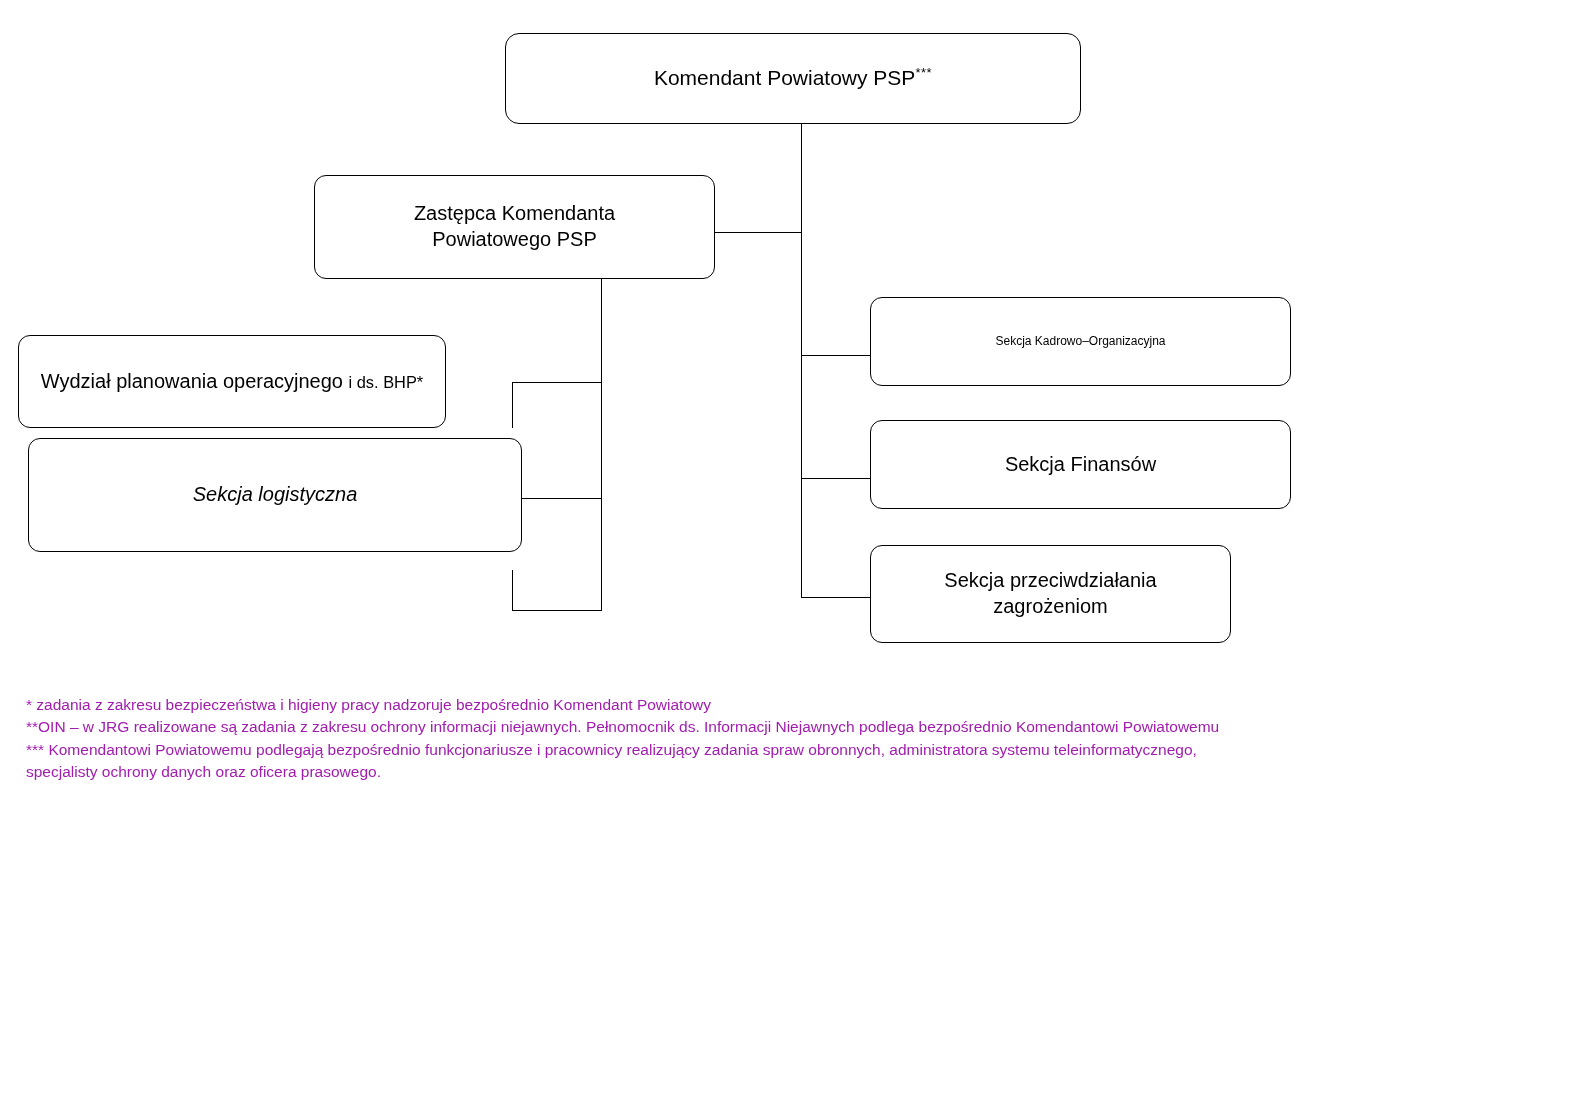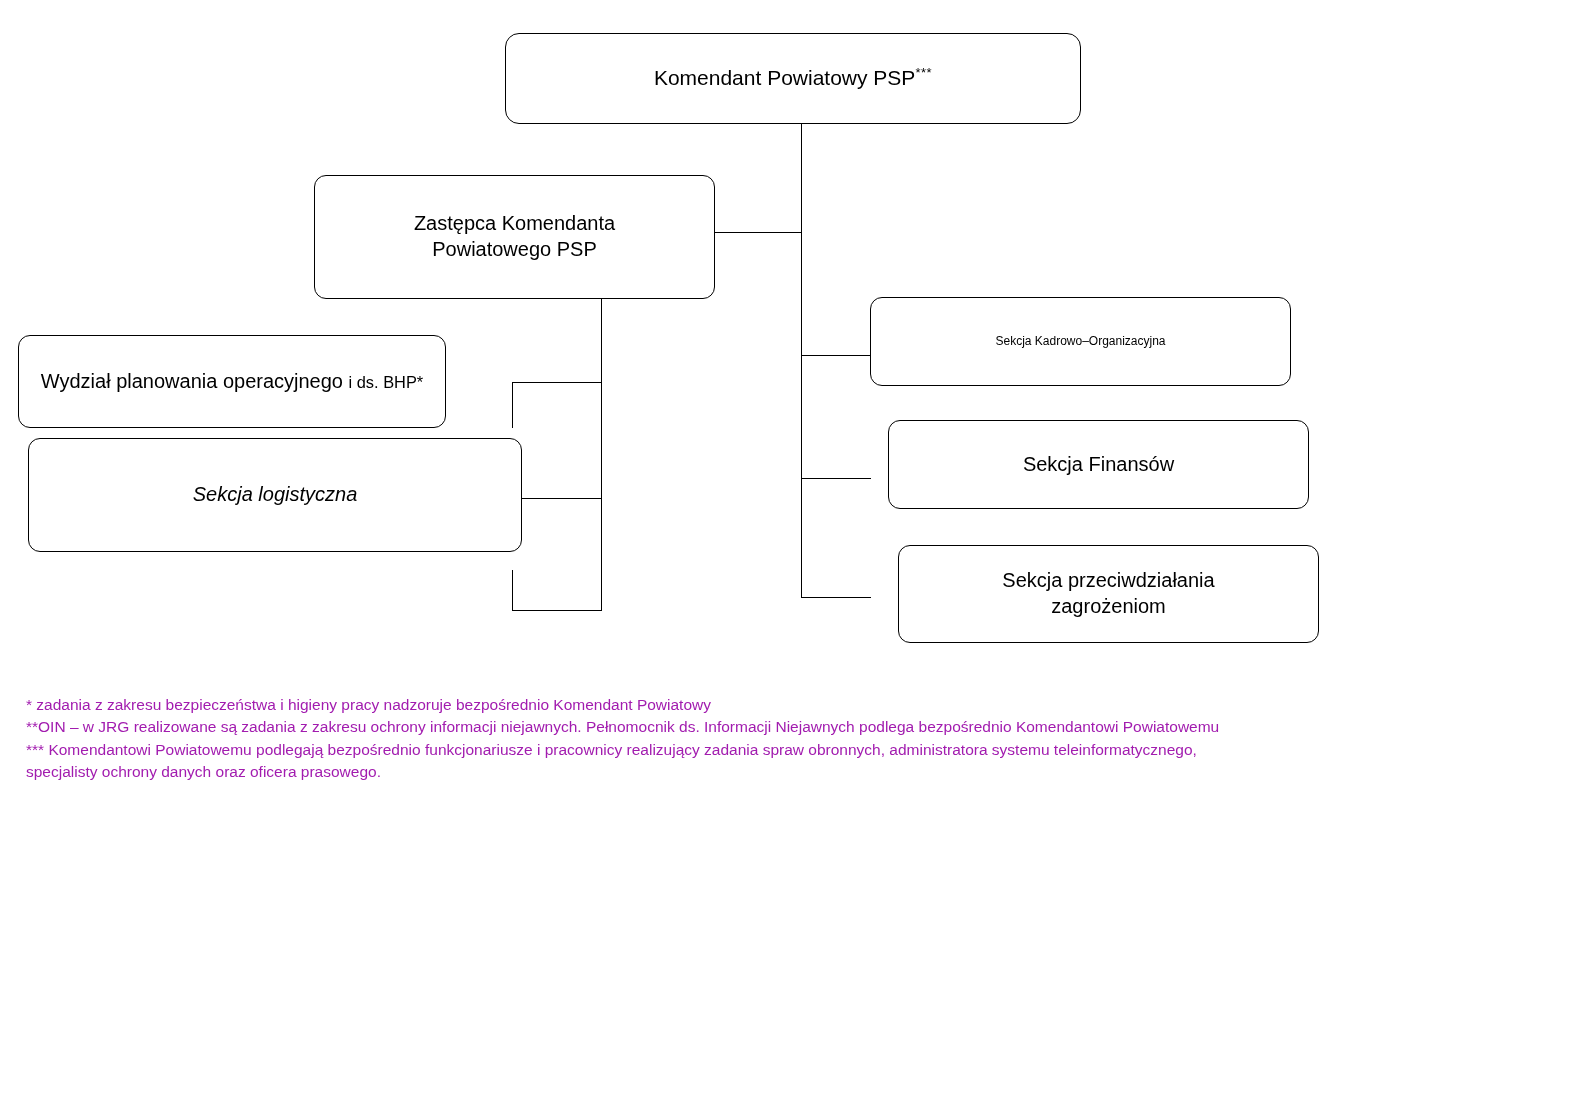--- a/index.html
+++ b/index.html
@@ -37,46 +37,46 @@
     display: block;
     white-space: pre-line;
   }
   
   #node-komendant {
     left: 505px; top: 33px; width: 576px; height: 91px;
     font-size: 21px;
     border-radius: 14px;
   }
   #node-zastepca {
-    left: 314px; top: 175px; width: 401px; height: 124px;
+    left: 314px; top: 175px; width: 401px; height: 104px;
     font-size: 20px;
   }
   #node-wydzial {
     left: 18px; top: 335px; width: 428px; height: 93px;
     font-size: 20px;
   }
   #node-logistyczna {
     left: 28px; top: 438px; width: 494px; height: 114px;
     font-size: 20px;
     font-style: italic;
   }
   #node-jrg {
     left: 18px; top: 559px; width: 494px; height: 93px;
     font-size: 20px;
   }
   #node-kadrowo {
     left: 870px; top: 297px; width: 421px; height: 89px;
     font-size: 12px;
   }
   #node-finansow {
-    left: 888px; top: 420px; width: 421px; height: 89px;
+    left: 870px; top: 420px; width: 421px; height: 89px;
     font-size: 20px;
   }
   #node-zagrozeniom {
-    left: 898px; top: 545px; width: 421px; height: 98px;
+    left: 870px; top: 545px; width: 361px; height: 98px;
     font-size: 20px;
   }
   .sup {
     font-size: 0.62em;
     vertical-align: super;
     letter-spacing: 0.5px;
   }
   .small-run {
     font-size: 0.82em;
   }

